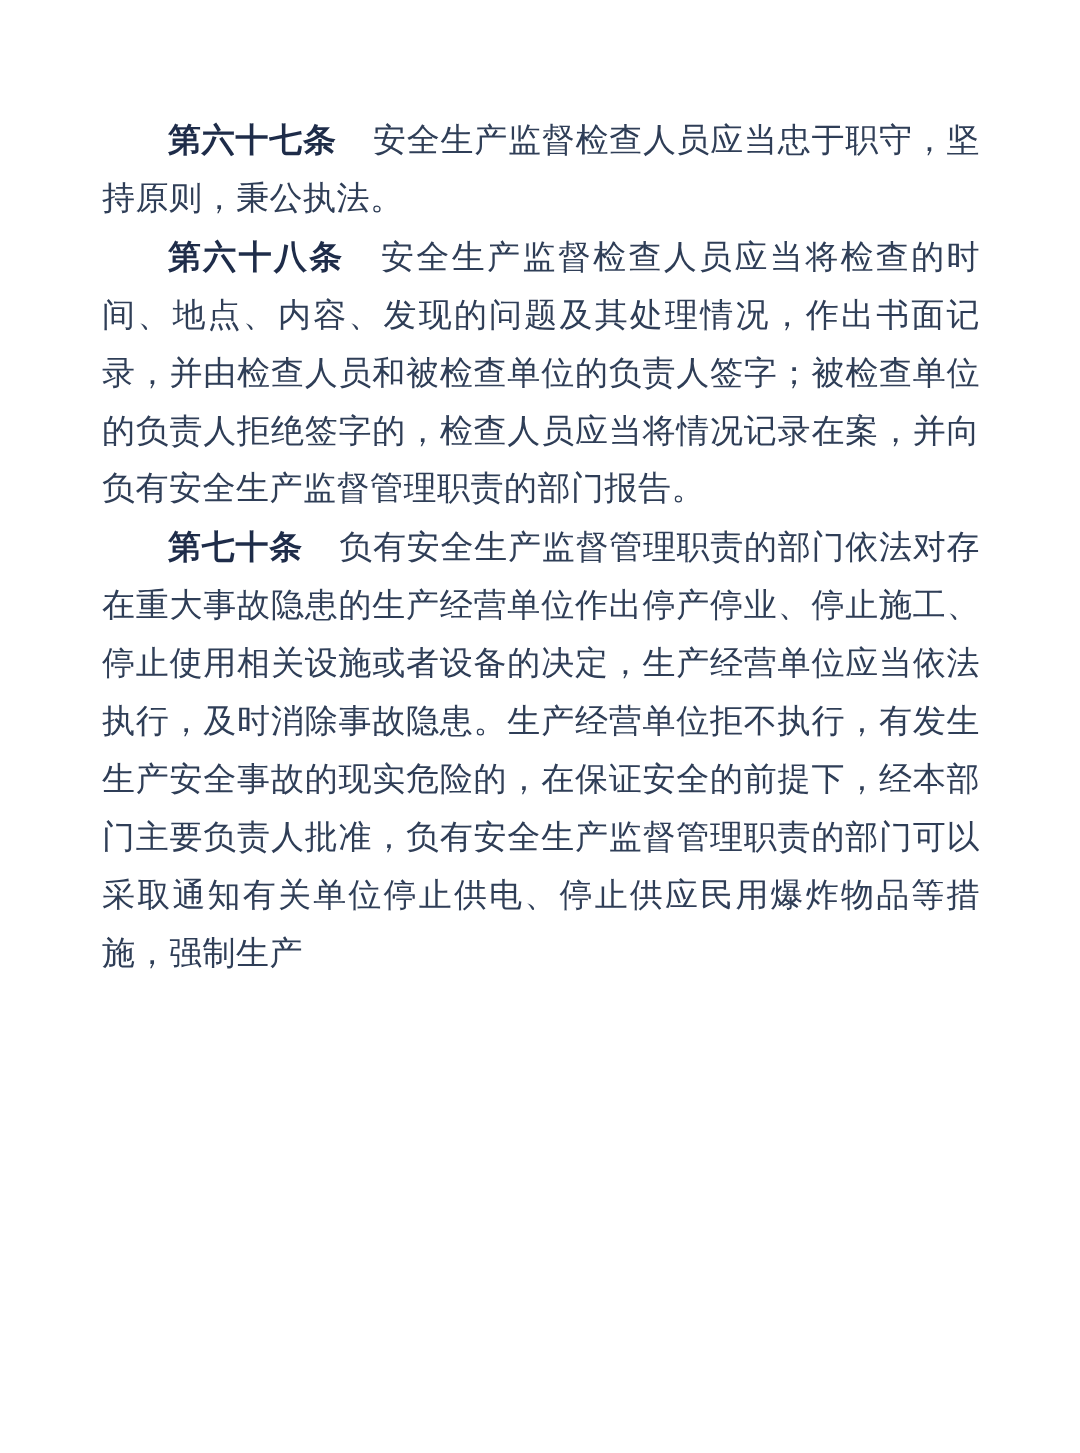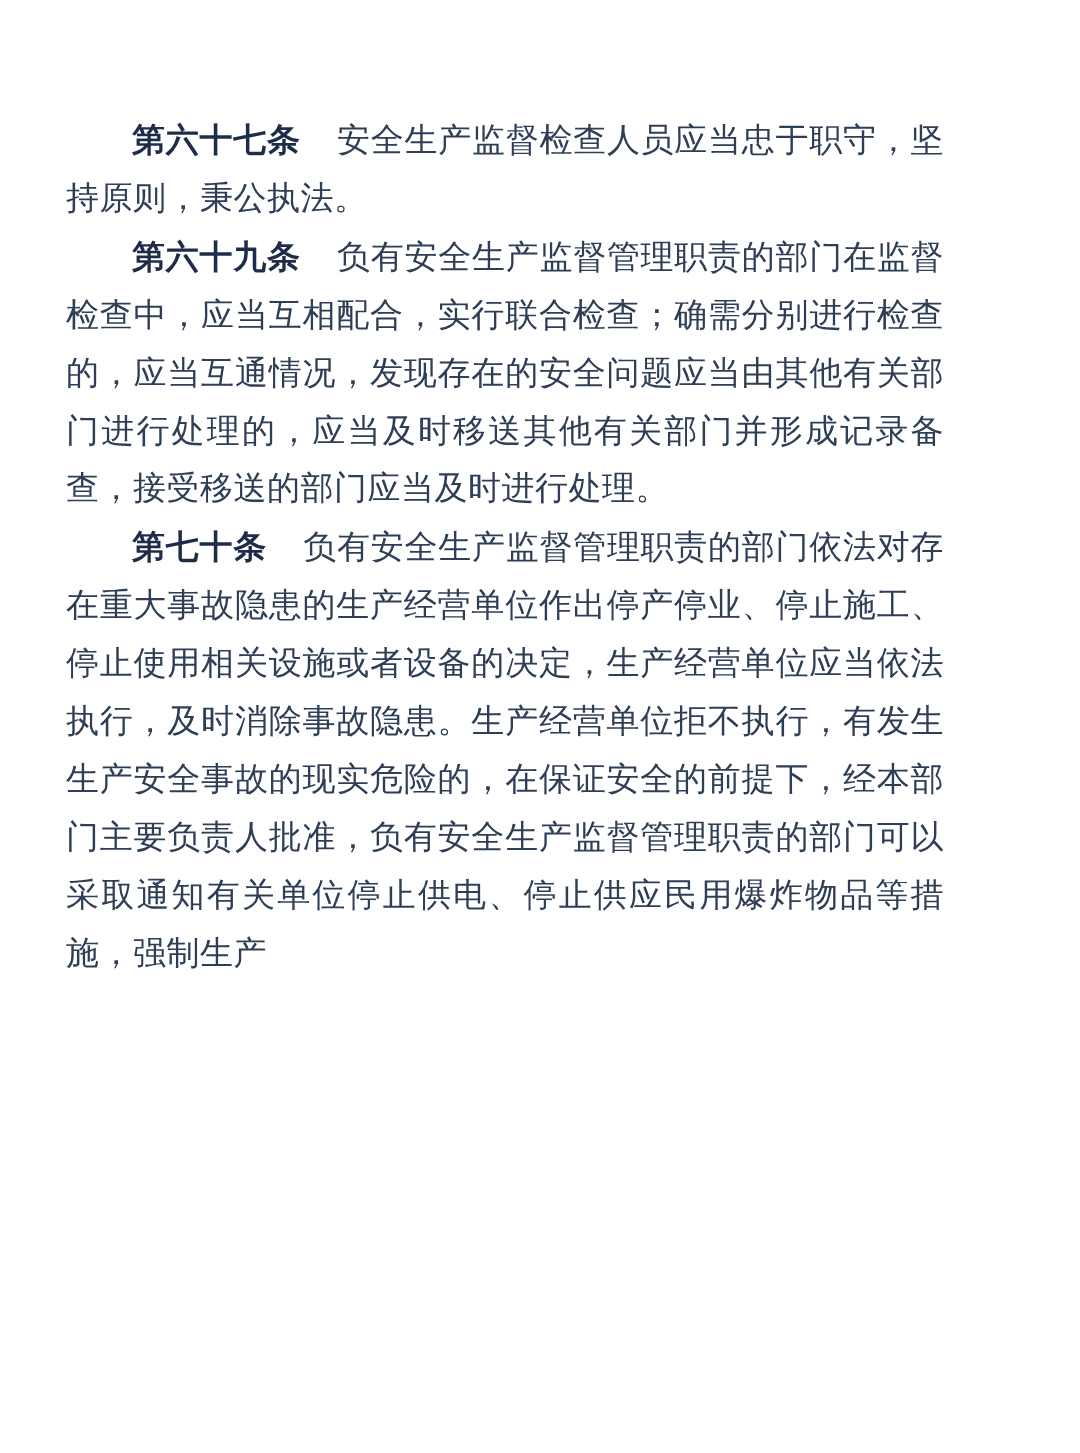--- a/index.html
+++ b/index.html
@@ -6,21 +6,21 @@
     margin: 0;
     padding: 0;
     background: #ffffff;
   }
   .page {
     position: relative;
     width: 1080px;
     height: 1453px;
     background: #ffffff;
     box-sizing: border-box;
-    padding: 111px 100px 0 66px;
+    padding: 111px 100px 0 102px;
     overflow: hidden;
   }
   .content {
     width: 878px;
   }
   p.para {
     margin: 0;
     padding: 0;
     font-family: "Liberation Serif", "DejaVu Serif", serif;
     font-size: 33px;
@@ -37,16 +37,16 @@
     color: #1e2c49;
     margin-right: 1.1em;
   }
 </style>
 </head>
 <body>
 
 <div class="page">
   <div class="content">
       <p class="para"><span class="article-number">第六十七条</span><span>安全生产监督检查人员应当忠于职守，坚持原则，秉公执法。</span></p>
-      <p class="para"><span class="article-number">第六十九条</span><span>负有安全生产监督管理职责的部门在监督检查中，应当互相配合，实行联合检查；确需分别进行检查的，应当互通情况，发现存在的安全问题应当由其他有关部门进行处理的，应当及时移送其他有关部门并形成记录备查，接受移送的部门应当及时进行处理。</span></p>
+      <p class="para"><span class="article-number">第六十八条</span><span>安全生产监督检查人员应当将检查的时间、地点、内容、发现的问题及其处理情况，作出书面记录，并由检查人员和被检查单位的负责人签字；被检查单位的负责人拒绝签字的，检查人员应当将情况记录在案，并向负有安全生产监督管理职责的部门报告。</span></p>
       <p class="para"><span class="article-number">第七十条</span><span>负有安全生产监督管理职责的部门依法对存在重大事故隐患的生产经营单位作出停产停业、停止施工、停止使用相关设施或者设备的决定，生产经营单位应当依法执行，及时消除事故隐患。生产经营单位拒不执行，有发生生产安全事故的现实危险的，在保证安全的前提下，经本部门主要负责人批准，负有安全生产监督管理职责的部门可以采取通知有关单位停止供电、停止供应民用爆炸物品等措施，强制生产</span></p>
     </div>
 </div>
 
 </body></html>

